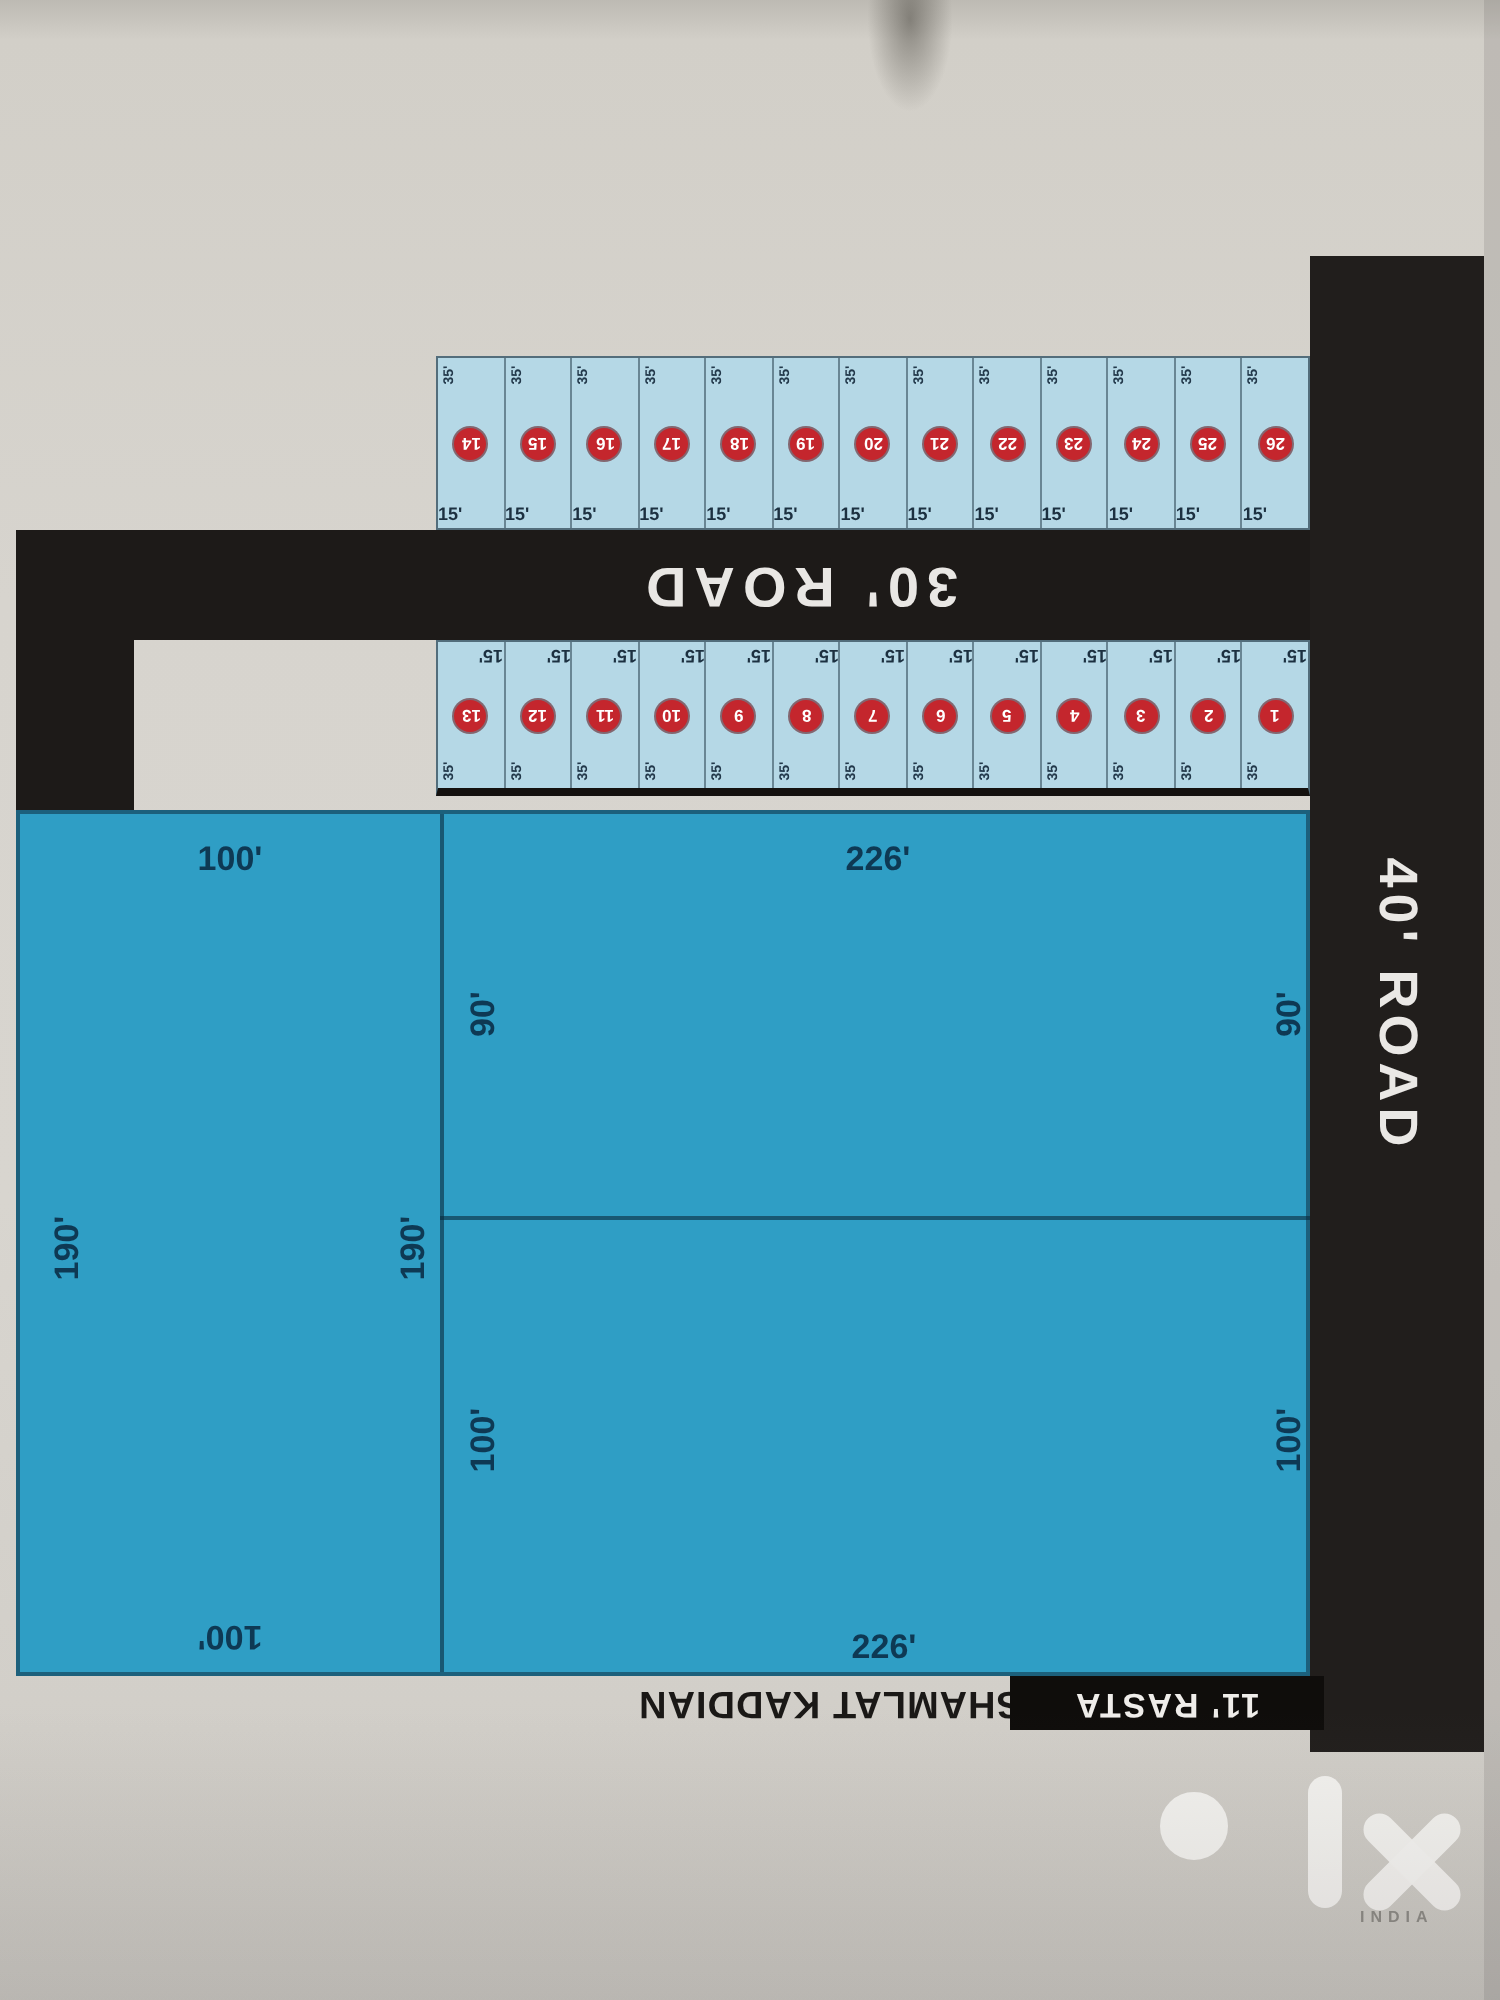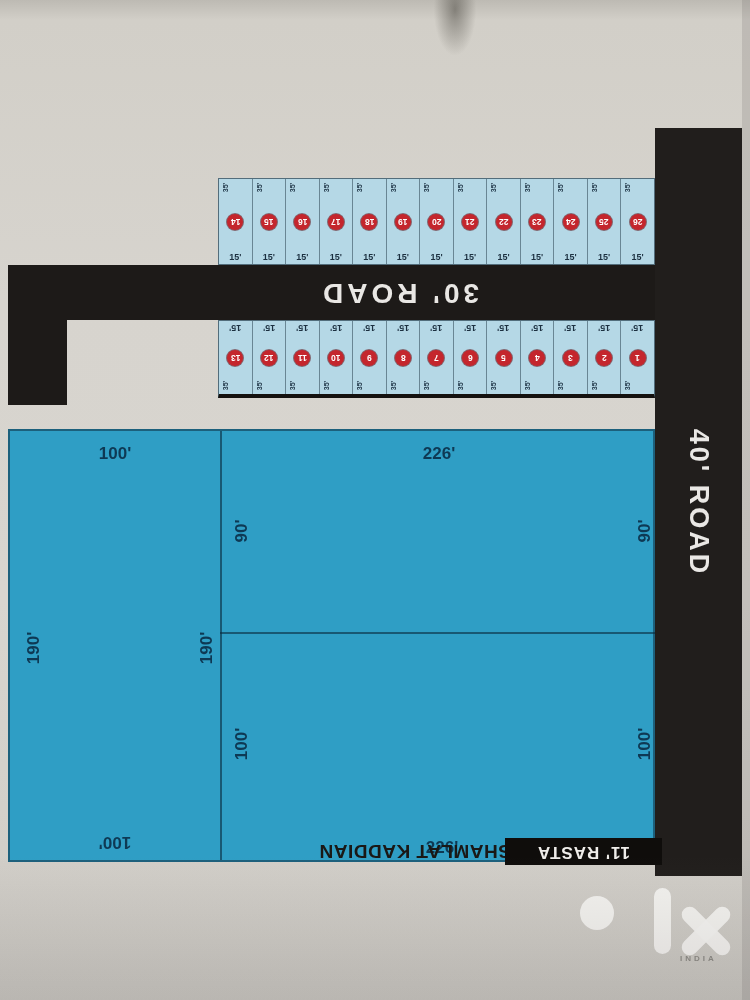--- a/index.html
+++ b/index.html
@@ -37,31 +37,31 @@
   #strip-upper{left:218px;top:178px;width:437px;height:87px;}
   #strip-lower{left:218px;top:320px;width:437px;height:78px;
     border-bottom:4px solid #14110f;}
   .plot-cell{position:relative;flex:1;display:flex;align-items:center;justify-content:center;
     border-right:1px solid rgba(30,52,66,.5);}
   .plot-cell:last-child{border-right:none;}
   .cell-v{position:absolute;left:-3px;width:18px;text-align:center;
     font-size:7px;font-weight:bold;color:#22384a;transform:rotate(-90deg);}
   .v-top{top:5px;}
   .v-bottom{bottom:5px;}
-  .cell-h{position:absolute;left:0;width:100%;text-align:center;
+  .cell-h{position:absolute;left:0;width:100%;
     font-size:9px;font-weight:bold;color:#1c3040;}
   .h-bottom{bottom:2px;}
   .h-top{top:2px;transform:rotate(180deg);}
   .num-circle{width:16px;height:16px;border-radius:50%;background:#c4262d;
     display:flex;align-items:center;justify-content:center;box-shadow:0 0 0 1px rgba(90,10,14,.55);}
   .num-circle span{color:#fff;font-size:8.5px;font-weight:bold;transform:rotate(180deg);}
 
   
   #cyan{position:absolute;left:8px;top:405px;width:647px;height:433px;
-    background:#2f9ec5;border:2px solid rgba(12,45,64,.55);margin-top:24px;}
+    background:#2f9ec5;border:2px solid rgba(12,45,64,.55);}
   .divider{position:absolute;background:rgba(10,42,60,.6);}
   #vdiv{left:210px;top:0;width:2px;height:100%;}
   #hdiv{left:210px;top:201px;width:437px;height:2px;}
   .dim{position:absolute;color:#0e3954;font-weight:bold;font-size:17px;
     white-space:nowrap;transform:translate(-50%,-50%);}
   .dim.rot{transform:translate(-50%,-50%) rotate(-90deg);}
   .dim.flip{transform:translate(-50%,-50%) rotate(180deg);}
   #dim-left-top{left:105px;top:23px;}
   #dim-mid-top{left:429px;top:23px;}
   #dim-left-side-a{left:24px;top:217px;}

